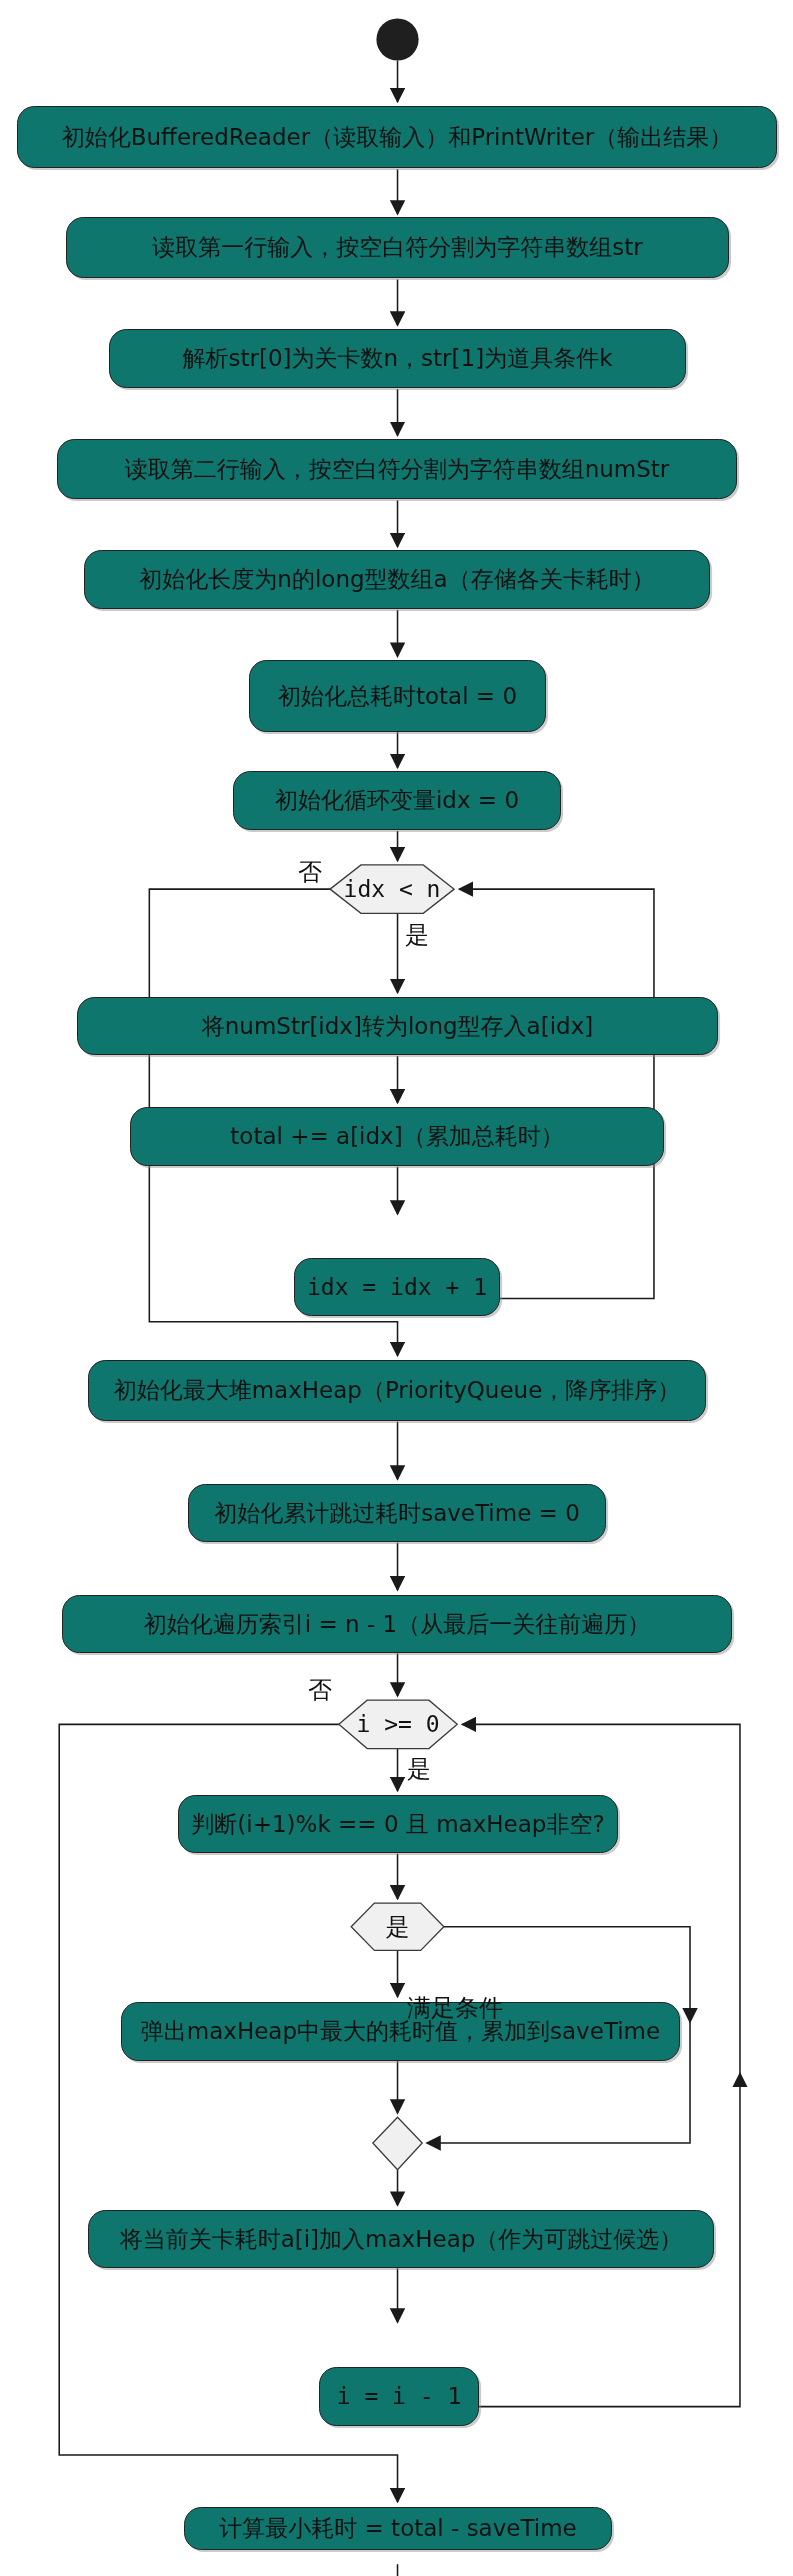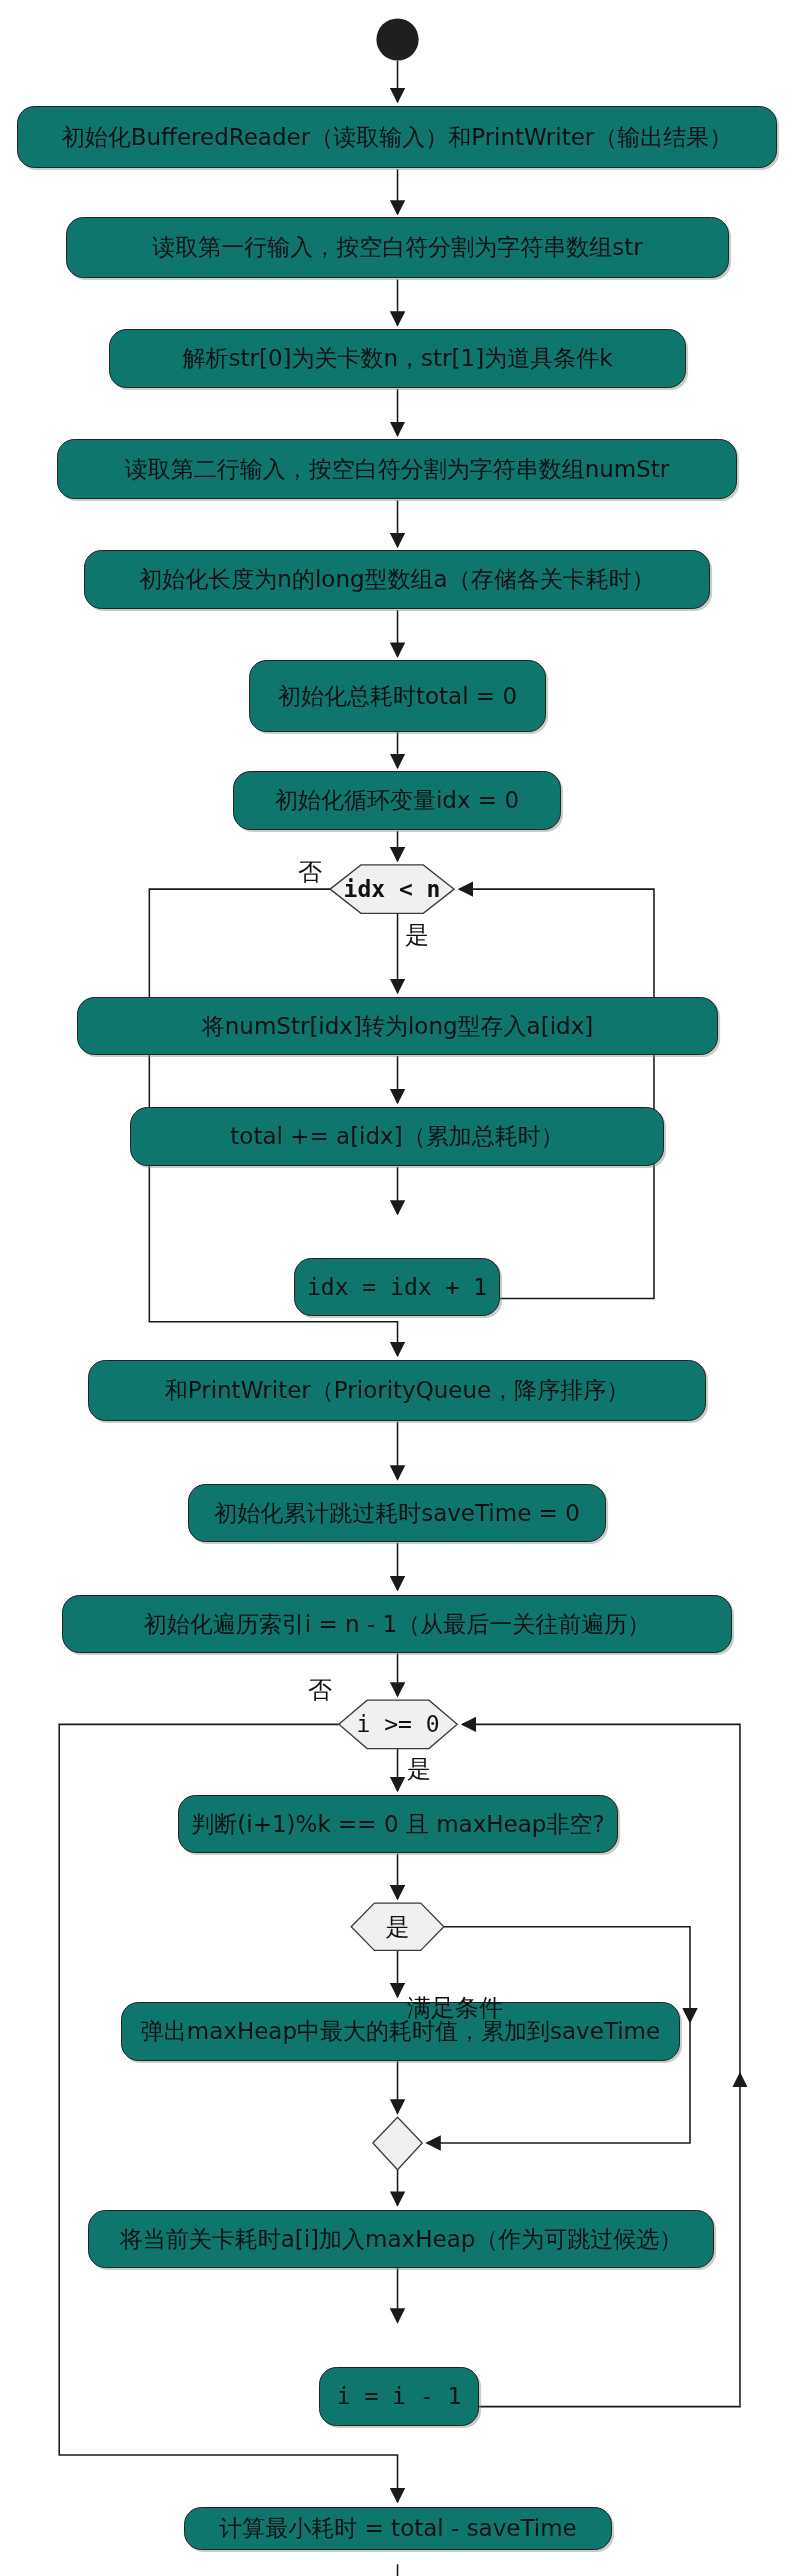--- a/index.html
+++ b/index.html
@@ -78,30 +78,30 @@
   <div class="node" style="left:17px;top:106px;width:760px;height:62px;">初始化BufferedReader（读取输入）和PrintWriter（输出结果）</div>
   <div class="node" style="left:66px;top:217px;width:663px;height:61px;">读取第一行输入，按空白符分割为字符串数组str</div>
   <div class="node" style="left:109px;top:329px;width:577px;height:59px;">解析str[0]为关卡数n，str[1]为道具条件k</div>
   <div class="node" style="left:57px;top:439px;width:680px;height:60px;">读取第二行输入，按空白符分割为字符串数组numStr</div>
   <div class="node" style="left:84px;top:550px;width:626px;height:59px;">初始化长度为n的long型数组a（存储各关卡耗时）</div>
   <div class="node" style="left:249px;top:660px;width:297px;height:72px;">初始化总耗时total = 0</div>
   <div class="node" style="left:233px;top:771px;width:328px;height:59px;">初始化循环变量idx = 0</div>
   <div class="node" style="left:77px;top:997px;width:641px;height:58px;">将numStr[idx]转为long型存入a[idx]</div>
   <div class="node" style="left:130px;top:1107px;width:534px;height:59px;">total += a[idx]（累加总耗时）</div>
   <div class="node mono" style="left:294px;top:1218px;width:206px;height:58px;">idx = idx + 1</div>
-  <div class="node" style="left:88px;top:1360px;width:618px;height:61px;">和PrintWriter（PriorityQueue，降序排序）</div>
+  <div class="node" style="left:88px;top:1360px;width:618px;height:61px;">初始化最大堆maxHeap（PriorityQueue，降序排序）</div>
   <div class="node" style="left:188px;top:1484px;width:418px;height:58px;">初始化累计跳过耗时saveTime = 0</div>
   <div class="node" style="left:62px;top:1595px;width:670px;height:58px;">初始化遍历索引i = n - 1（从最后一关往前遍历）</div>
   <div class="node" style="left:178px;top:1795px;width:440px;height:58px;">判断(i+1)%k == 0 且 maxHeap非空?</div>
   <div class="node" style="left:121px;top:2002px;width:559px;height:59px;">弹出maxHeap中最大的耗时值，累加到saveTime</div>
   <div class="node" style="left:88px;top:2210px;width:626px;height:58px;">将当前关卡耗时a[i]加入maxHeap（作为可跳过候选）</div>
   <div class="node mono" style="left:319px;top:2327px;width:160px;height:59px;">i = i - 1</div>
   <div class="node" style="left:184px;top:2507px;width:428px;height:43px;">计算最小耗时 = total - saveTime</div>
 
-  <div class="hexlabel" style="left:330px;top:865px;width:124px;height:48px;font-weight:bold;">idx &lt; n</div>
+  <div class="hexlabel" style="left:330px;top:865px;width:124px;height:48px;">idx &lt; n</div>
   <div class="hexlabel" style="left:339px;top:1700px;width:118px;height:48px;">i &gt;= 0</div>
   <div class="hexlabel cjk" style="left:351px;top:1903px;width:93px;height:47px;">是</div>
 
   <div class="edgelabel" style="left:298px;top:856px;">否</div>
   <div class="edgelabel" style="left:405px;top:919px;">是</div>
   <div class="edgelabel" style="left:308px;top:1674px;">否</div>
   <div class="edgelabel" style="left:407px;top:1753px;">是</div>
   <div class="edgelabel" style="left:407px;top:1956px;margin-top:36px;">满足条件</div>
 
 </div>

